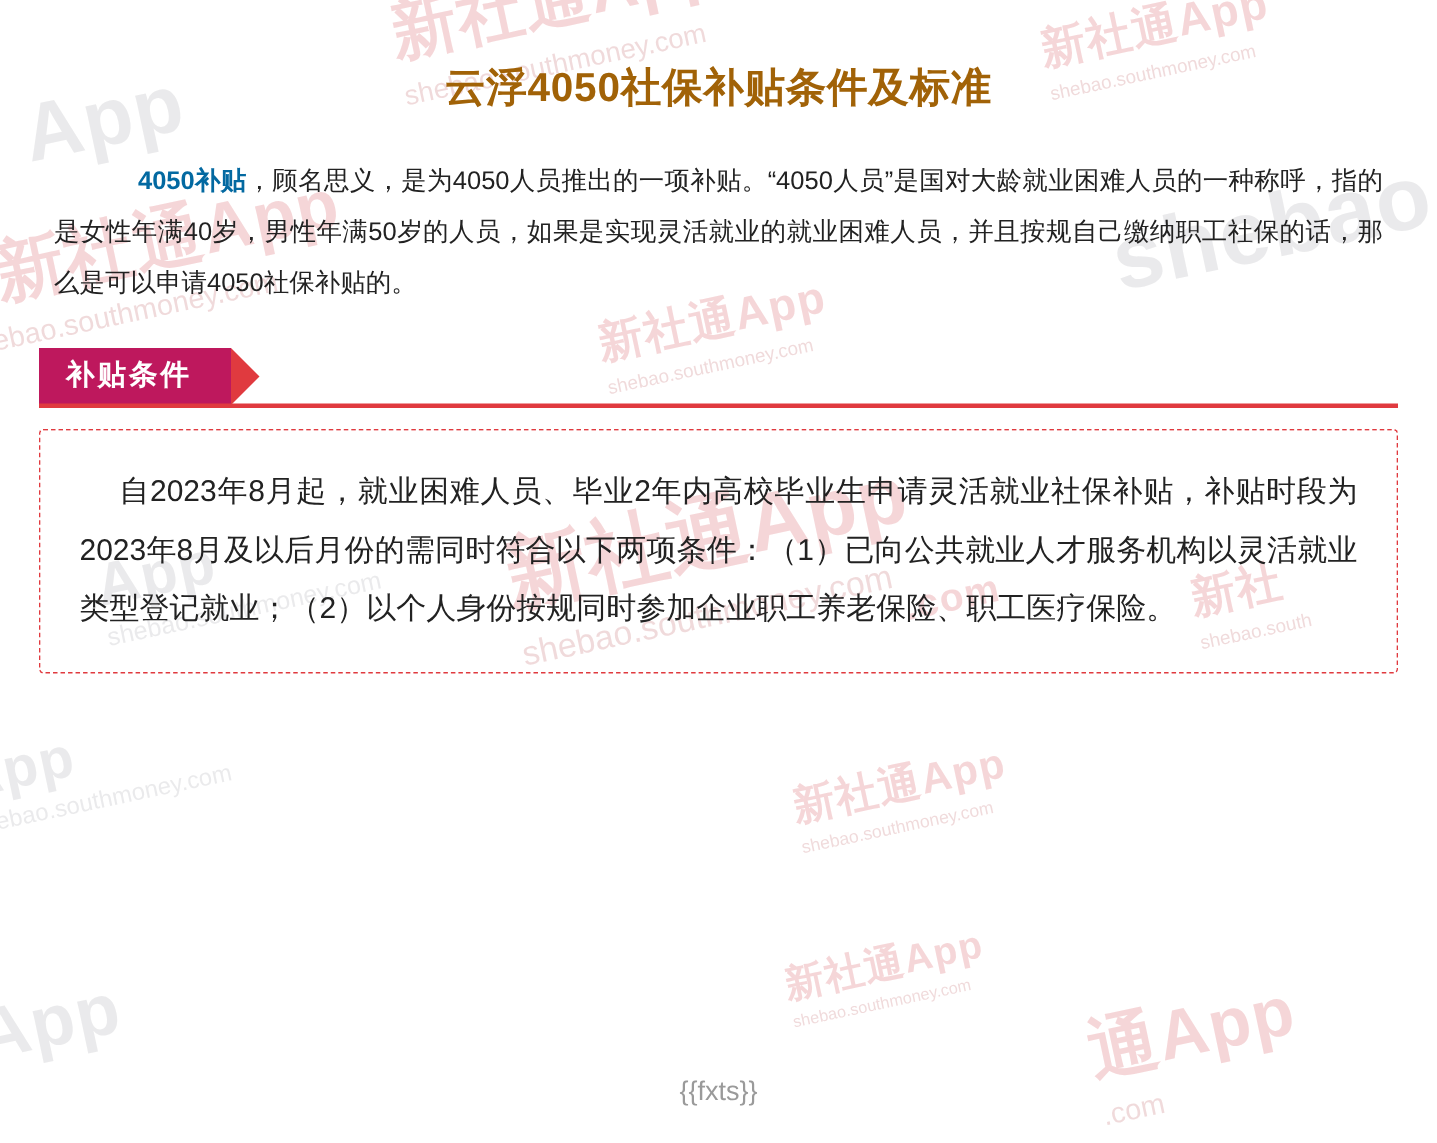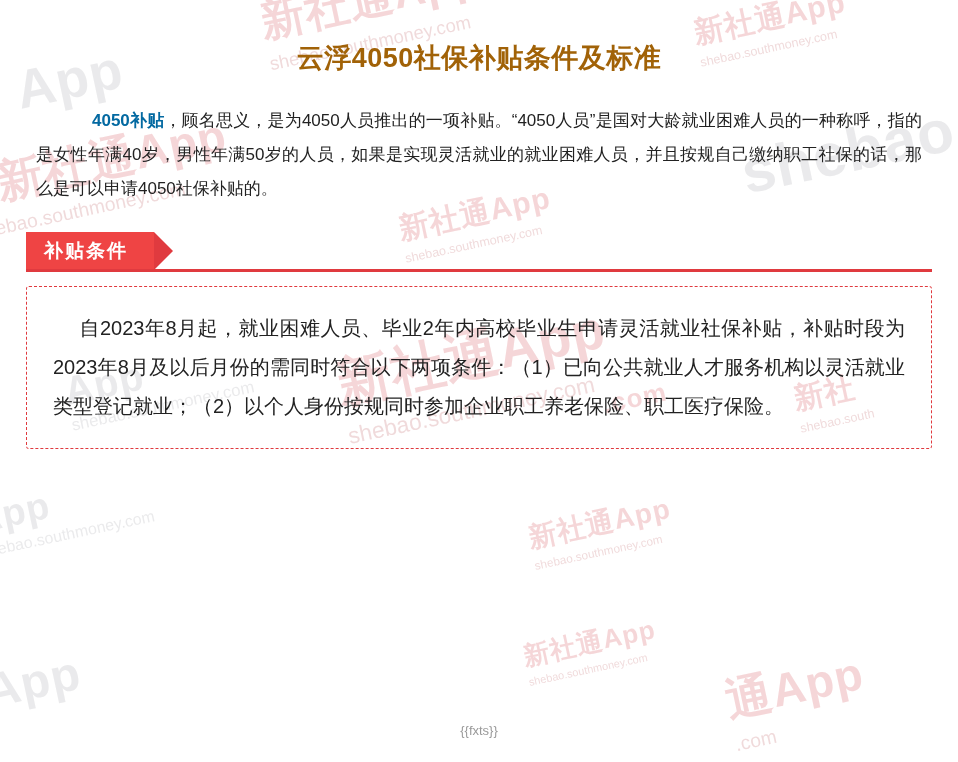--- a/index.html
+++ b/index.html
@@ -76,21 +76,21 @@
 
   .section { margin-top: 26px; }
 
   .section-tag-wrap {
     position: relative;
     height: 40px;
   }
   .section-tag {
     display: inline-block;
     position: relative;
-    background: #ef4444;
+    background: #be185d;
     color: #ffffff;
     font-size: 19px;
     font-weight: bold;
     line-height: 38px;
     padding: 0 26px 0 18px;
     letter-spacing: 2px;
   }
   .section-tag::after {
     content: "";
     position: absolute;
@@ -126,21 +126,21 @@
     text-align: justify;
   }
   .dashed-box p .indent { display: inline-block; width: 26px; }
 
   .footer-token {
     position: absolute;
     left: 0;
     right: 0;
     bottom: 42px;
     text-align: center;
-    font-size: 13px;
+    font-size: 18px;
     color: #9a9a9a;
   }
 </style>
 </head>
 <body>
 
 <div id="watermarks">
 
   <div class="wm" style="left:255px; top:-6px; font-size:44px; transform:rotate(-12deg);">新社通App<span class="sub">shebao.southmoney.com</span></div>
   <div class="wm" style="left:690px; top:14px; font-size:30px; transform:rotate(-12deg);">新社通App<span class="sub">shebao.southmoney.com</span></div>

